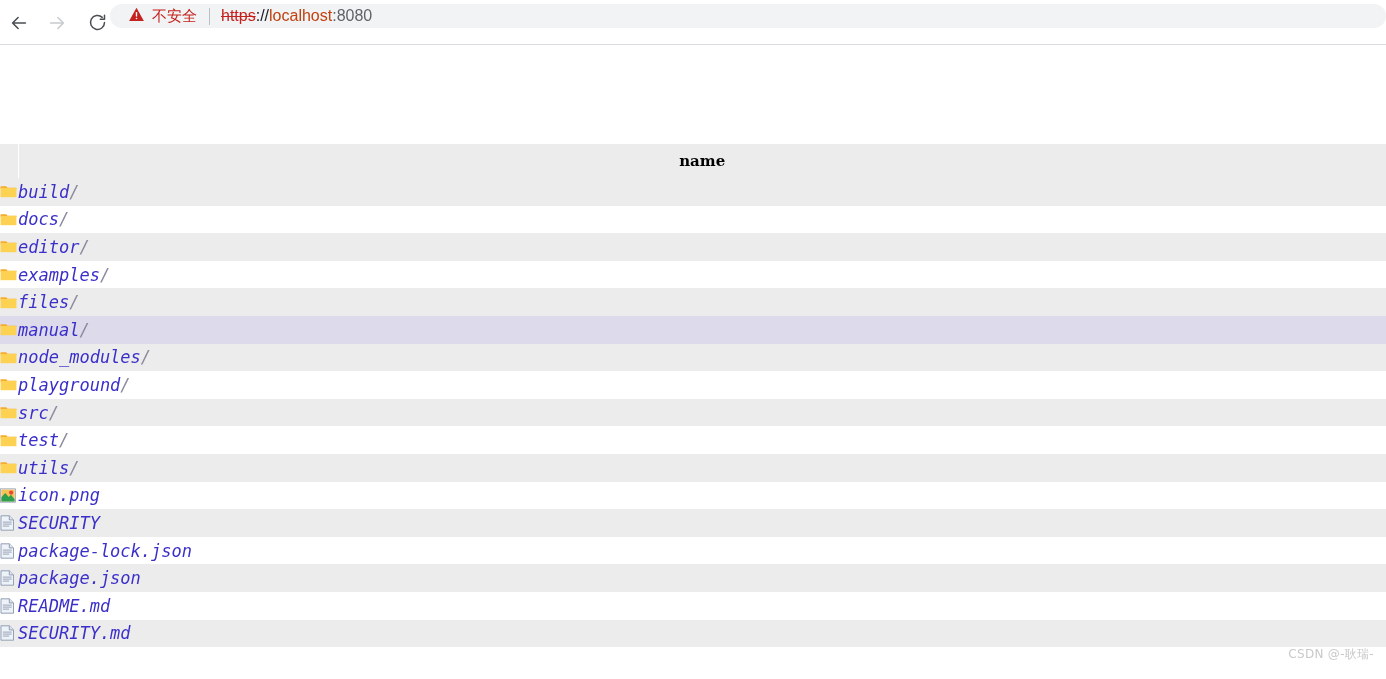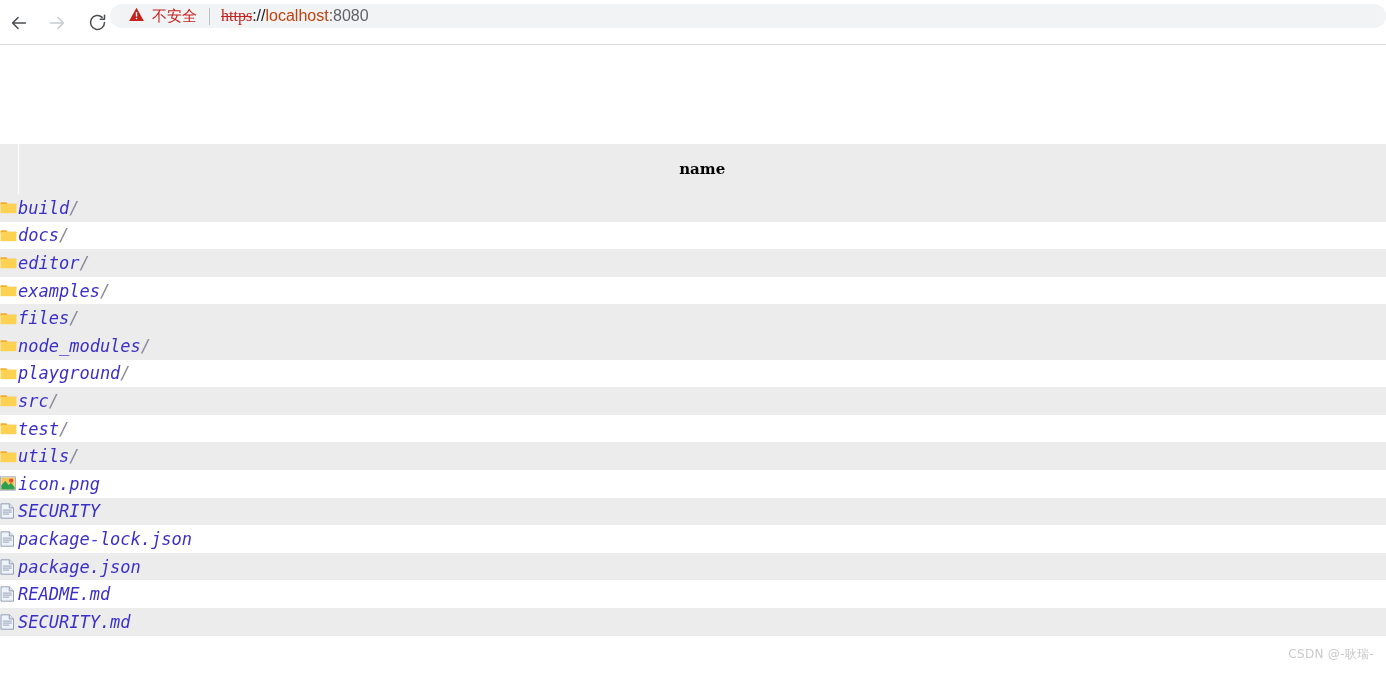--- a/index.html
+++ b/index.html
@@ -67,21 +67,20 @@
   }
   #url-text {
     font-size: 16px;
     color: #202124;
     white-space: nowrap;
     font-family: "Liberation Sans", sans-serif;
   }
   #url-scheme {
     color: #c5221f;
     text-decoration: line-through;
-    font-family: Liberation Serif, serif;
   }
   #url-host { color: #c2410c; }
   #url-port { color: #5f6368; }
 
   
   #page-body {
     position: relative;
     width: 1386px;
     height: 634px;
     background: #ffffff;
@@ -120,21 +119,21 @@
   #listing-table col.col-name { width: 1368px; }
 
   #listing-table thead th {
     background: #ececec;
     height: 34px;
     font-family: "DejaVu Serif", "Liberation Serif", serif;
     font-size: 15px;
     font-weight: bold;
     color: #000000;
     text-align: center;
-    padding: 16px;
+    padding: 0;
     border: none;
   }
   #listing-table thead th.th-icon {
     border-right: 1px solid #ffffff;
   }
 
   #listing-table tbody tr {
     height: 27.6px;
   }
   #listing-table tbody tr.even { background: #ececec; }
@@ -272,20 +271,27 @@
             </svg></td>
           <td class="cell-name"><a class="entry-link">examples<span class="slash">/</span></a></td>
         </tr>
         <tr class="even">
           <td class="cell-icon"><svg class="ficon" width="17" height="15" viewBox="0 0 17 15">
               <path d="M0.6 2.2h5.6l1.3 1.5h8.9v1.4H0.6z" fill="#f7a928"></path>
               <rect x="0.6" y="3.9" width="15.8" height="9.3" fill="#fdd152"></rect>
             </svg></td>
           <td class="cell-name"><a class="entry-link">files<span class="slash">/</span></a></td>
         </tr>
+        <tr class="odd highlight">
+          <td class="cell-icon"><svg class="ficon" width="17" height="15" viewBox="0 0 17 15">
+              <path d="M0.6 2.2h5.6l1.3 1.5h8.9v1.4H0.6z" fill="#f7a928"></path>
+              <rect x="0.6" y="3.9" width="15.8" height="9.3" fill="#fdd152"></rect>
+            </svg></td>
+          <td class="cell-name"><a class="entry-link">manual<span class="slash">/</span></a></td>
+        </tr>
         <tr class="even">
           <td class="cell-icon"><svg class="ficon" width="17" height="15" viewBox="0 0 17 15">
               <path d="M0.6 2.2h5.6l1.3 1.5h8.9v1.4H0.6z" fill="#f7a928"></path>
               <rect x="0.6" y="3.9" width="15.8" height="9.3" fill="#fdd152"></rect>
             </svg></td>
           <td class="cell-name"><a class="entry-link">node_modules<span class="slash">/</span></a></td>
         </tr>
         <tr class="odd">
           <td class="cell-icon"><svg class="ficon" width="17" height="15" viewBox="0 0 17 15">
               <path d="M0.6 2.2h5.6l1.3 1.5h8.9v1.4H0.6z" fill="#f7a928"></path>

